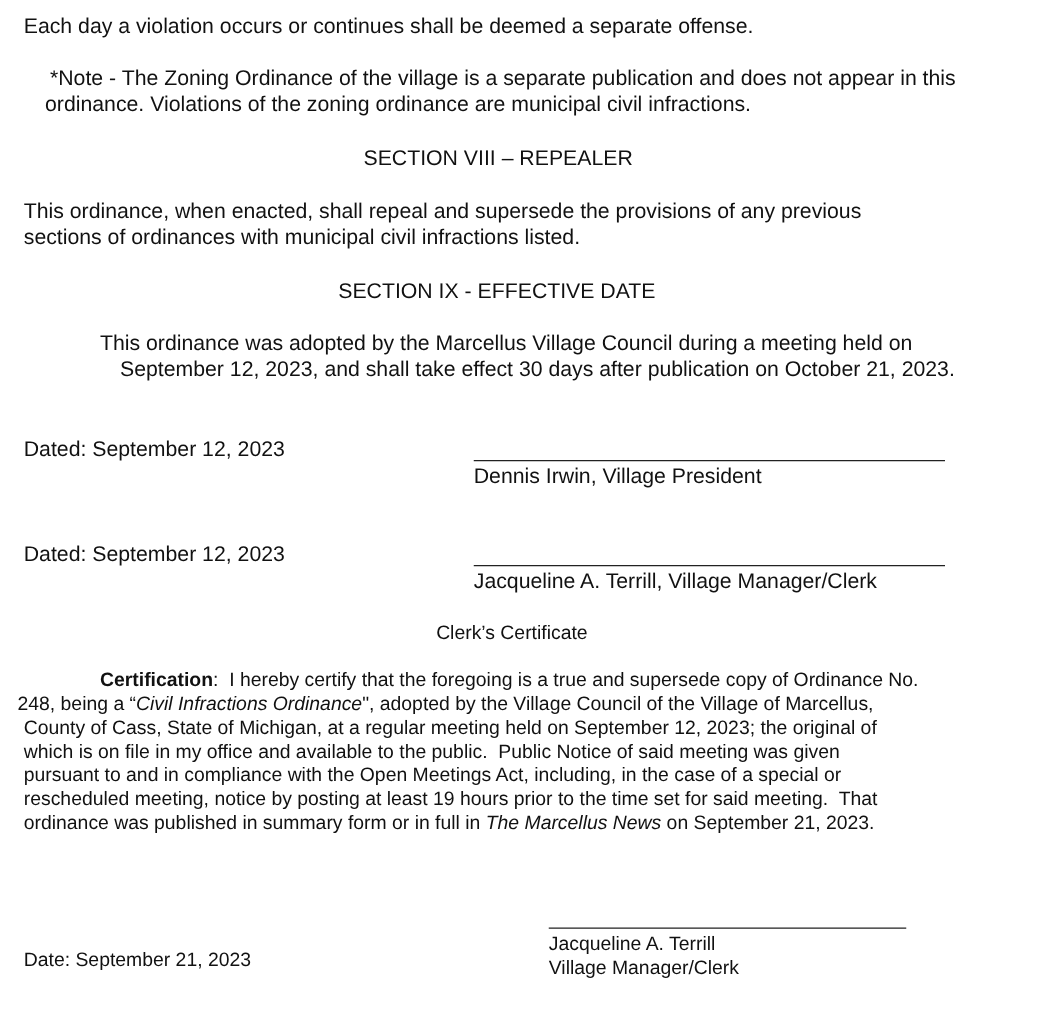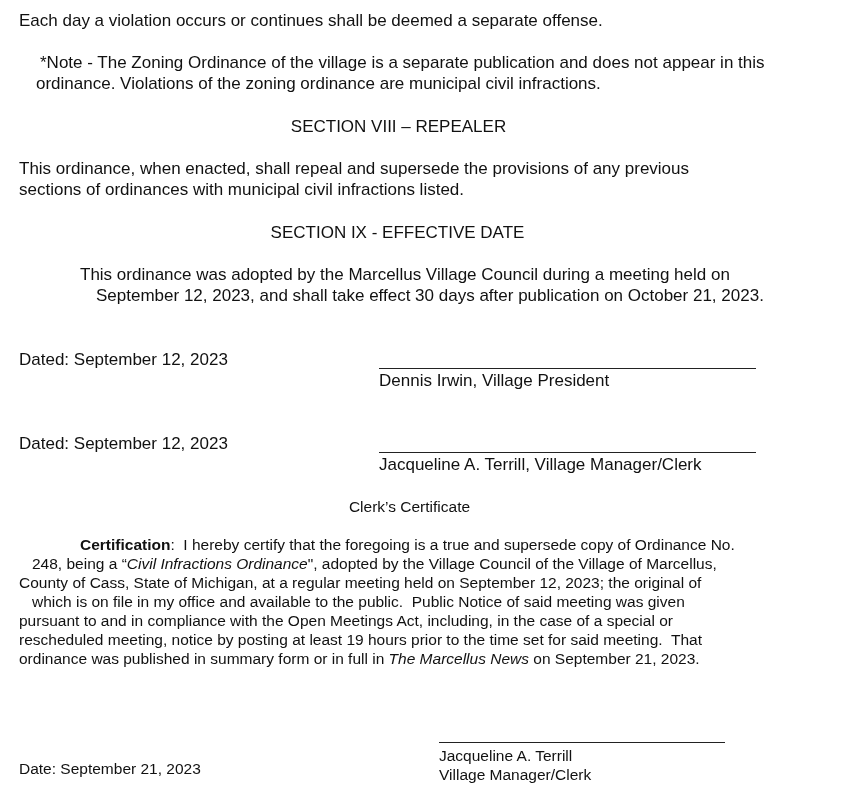--- a/index.html
+++ b/index.html
@@ -36,23 +36,23 @@
   <div class="rule" style="left:379px; top:368px; width:377px;"></div>
   <div class="ln" style="left:379px; top:371px;">Dennis Irwin, Village President</div>
 
   <div class="ln" style="left:19px; top:434px;">Dated: September 12, 2023</div>
   <div class="rule" style="left:379px; top:452px; width:377px;"></div>
   <div class="ln" style="left:379px; top:455px;">Jacqueline A. Terrill, Village Manager/Clerk</div>
 
   <div class="ln sm center" style="top:497px; left:-12px;">Clerk’s Certificate</div>
 
   <div class="ln sm" style="left:80px; top:535px;"><b>Certification</b><span>:  I hereby certify that the foregoing is a true and supersede copy of Ordinance No.</span></div>
-  <div class="ln sm" style="left:32px; top:554px;"><span>248, being a “</span><i>Civil Infractions Ordinance</i><span>", adopted by the Village Council of the Village of Marcellus,</span></div>
+  <div class="ln sm" style="left:14px; top:554px;"><span>248, being a “</span><i>Civil Infractions Ordinance</i><span>", adopted by the Village Council of the Village of Marcellus,</span></div>
   <div class="ln sm" style="left:19px; top:573px;">County of Cass, State of Michigan, at a regular meeting held on September 12, 2023; the original of</div>
-  <div class="ln sm" style="left:32px; top:592px;">which is on file in my office and available to the public.  Public Notice of said meeting was given</div>
+  <div class="ln sm" style="left:19px; top:592px;">which is on file in my office and available to the public.  Public Notice of said meeting was given</div>
   <div class="ln sm" style="left:19px; top:611px;">pursuant to and in compliance with the Open Meetings Act, including, in the case of a special or</div>
   <div class="ln sm" style="left:19px; top:630px;">rescheduled meeting, notice by posting at least 19 hours prior to the time set for said meeting.  That</div>
   <div class="ln sm" style="left:19px; top:649px;"><span>ordinance was published in summary form or in full in </span><i>The Marcellus News</i><span> on September 21, 2023.</span></div>
 
   <div class="ln sm" style="left:19px; top:727px;margin-top:32px;">Date: September 21, 2023</div>
   <div class="rule" style="left:439px; top:742px; width:286px; border-top-width:1px;"></div>
   <div class="ln sm" style="left:439px; top:746px;">Jacqueline A. Terrill</div>
   <div class="ln sm" style="left:439px; top:765px;">Village Manager/Clerk</div>
 
 </div>

